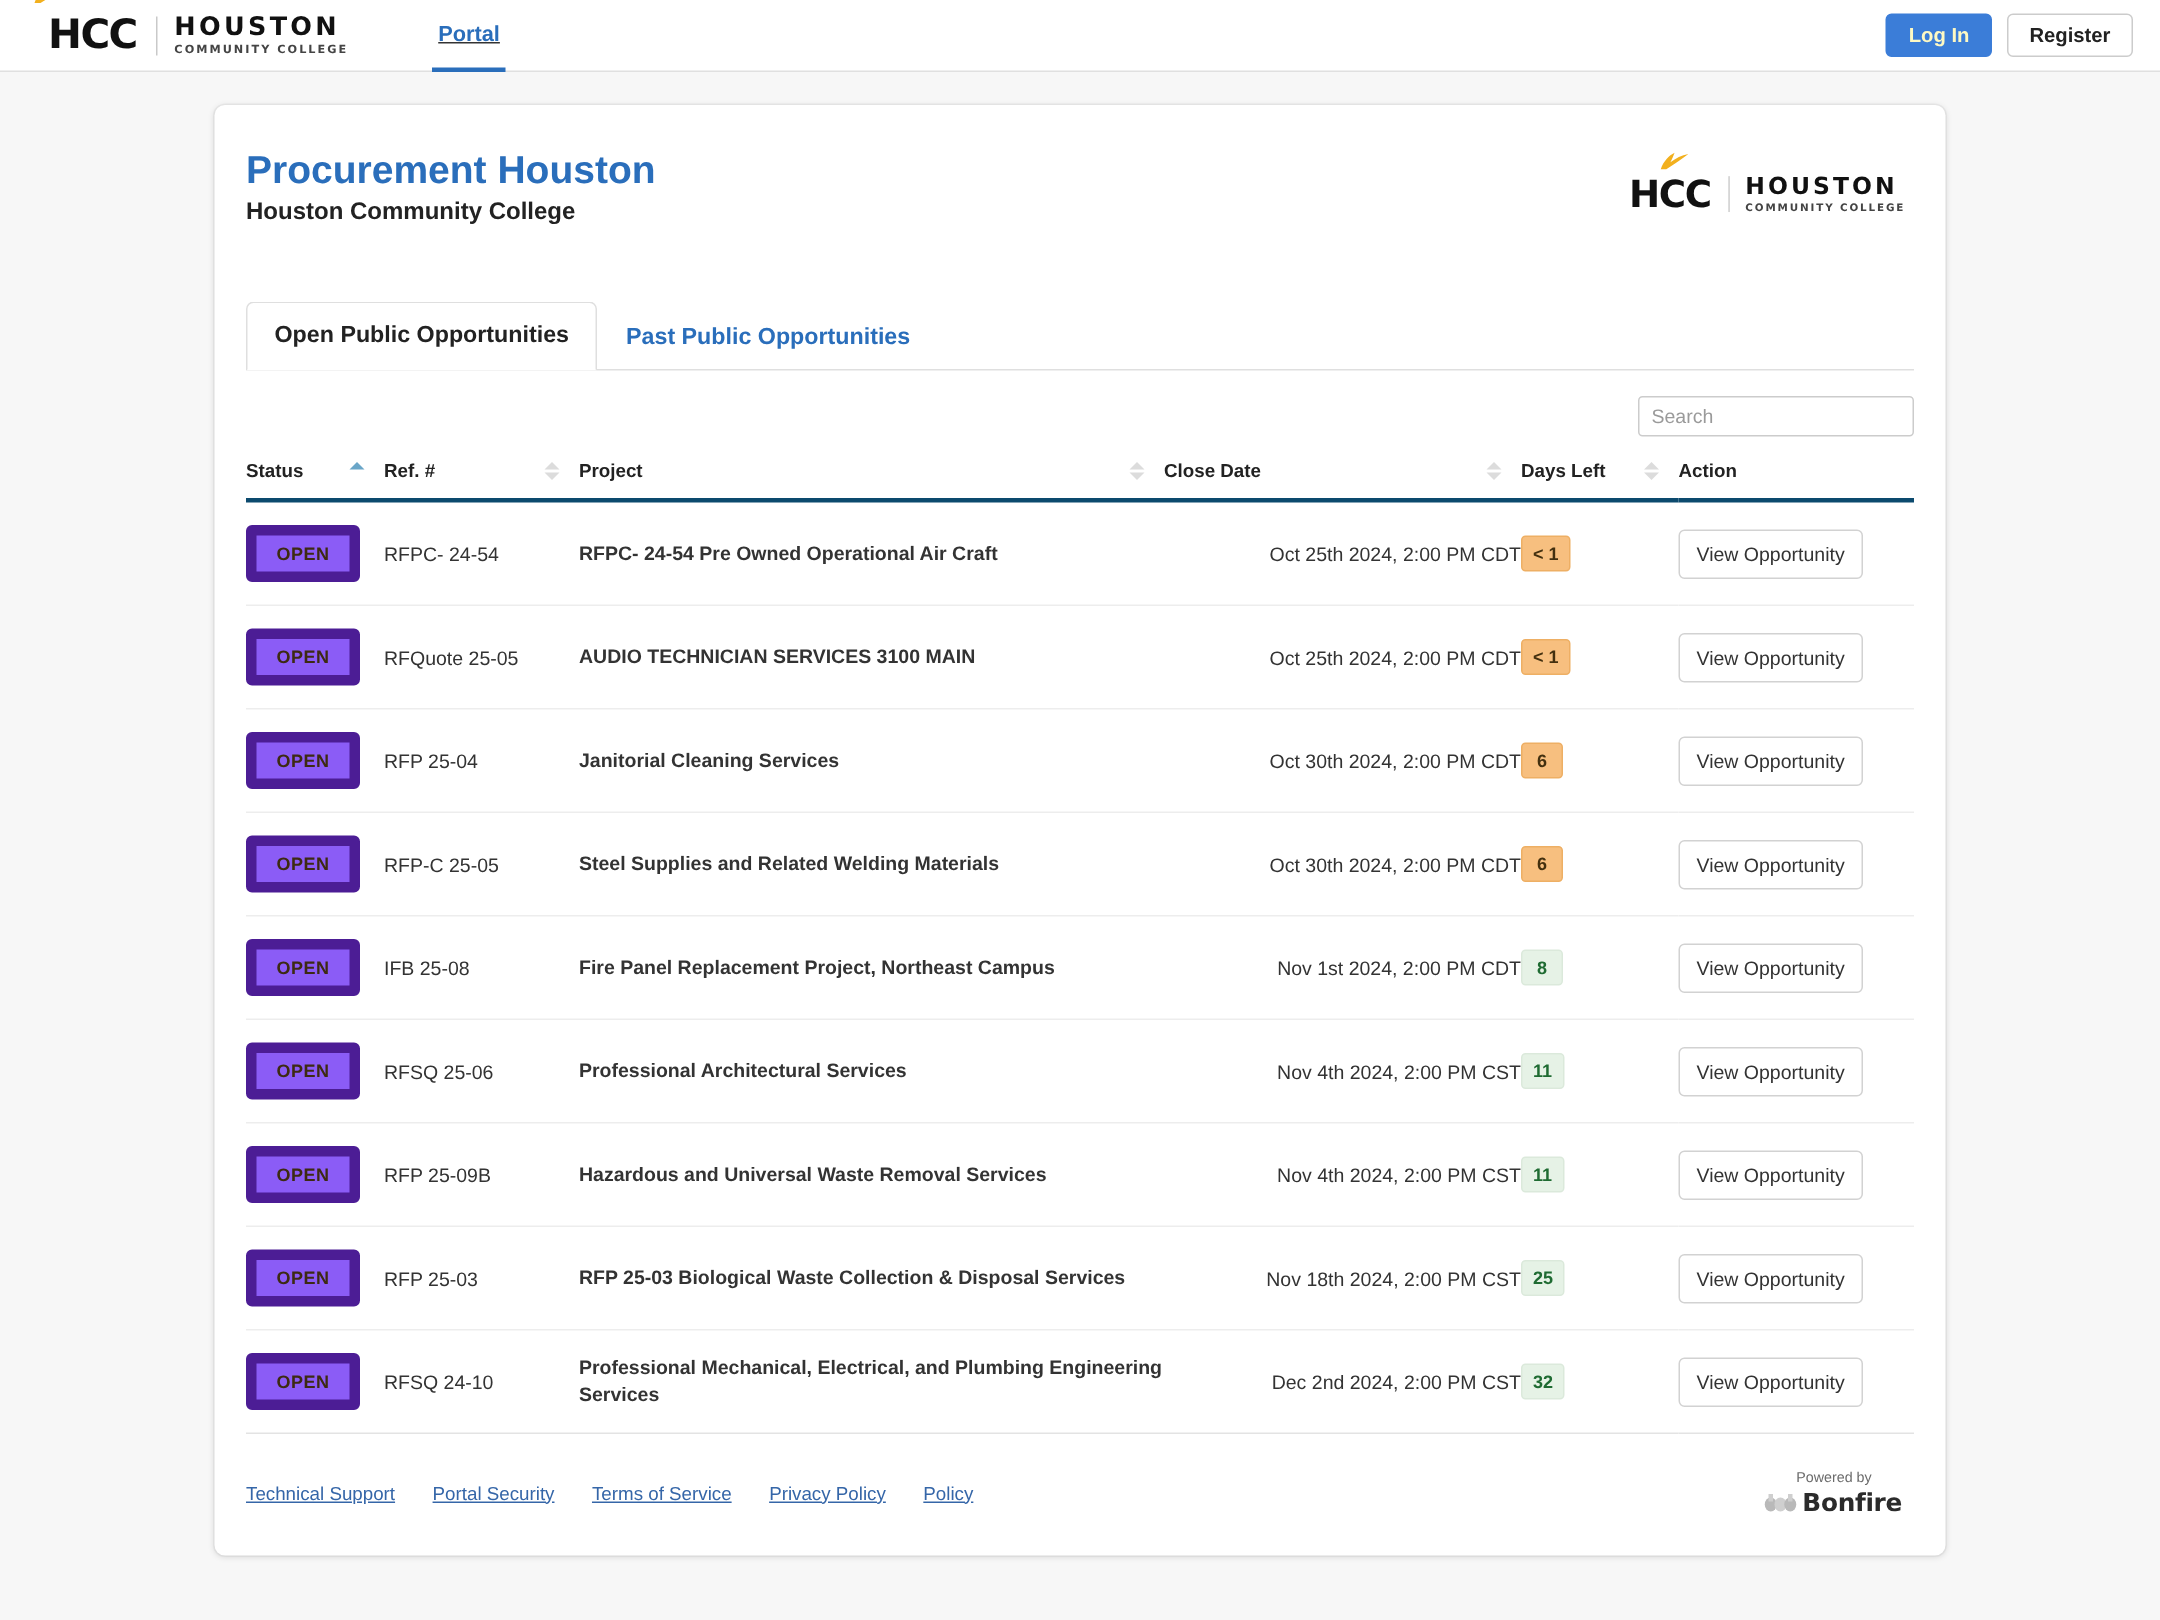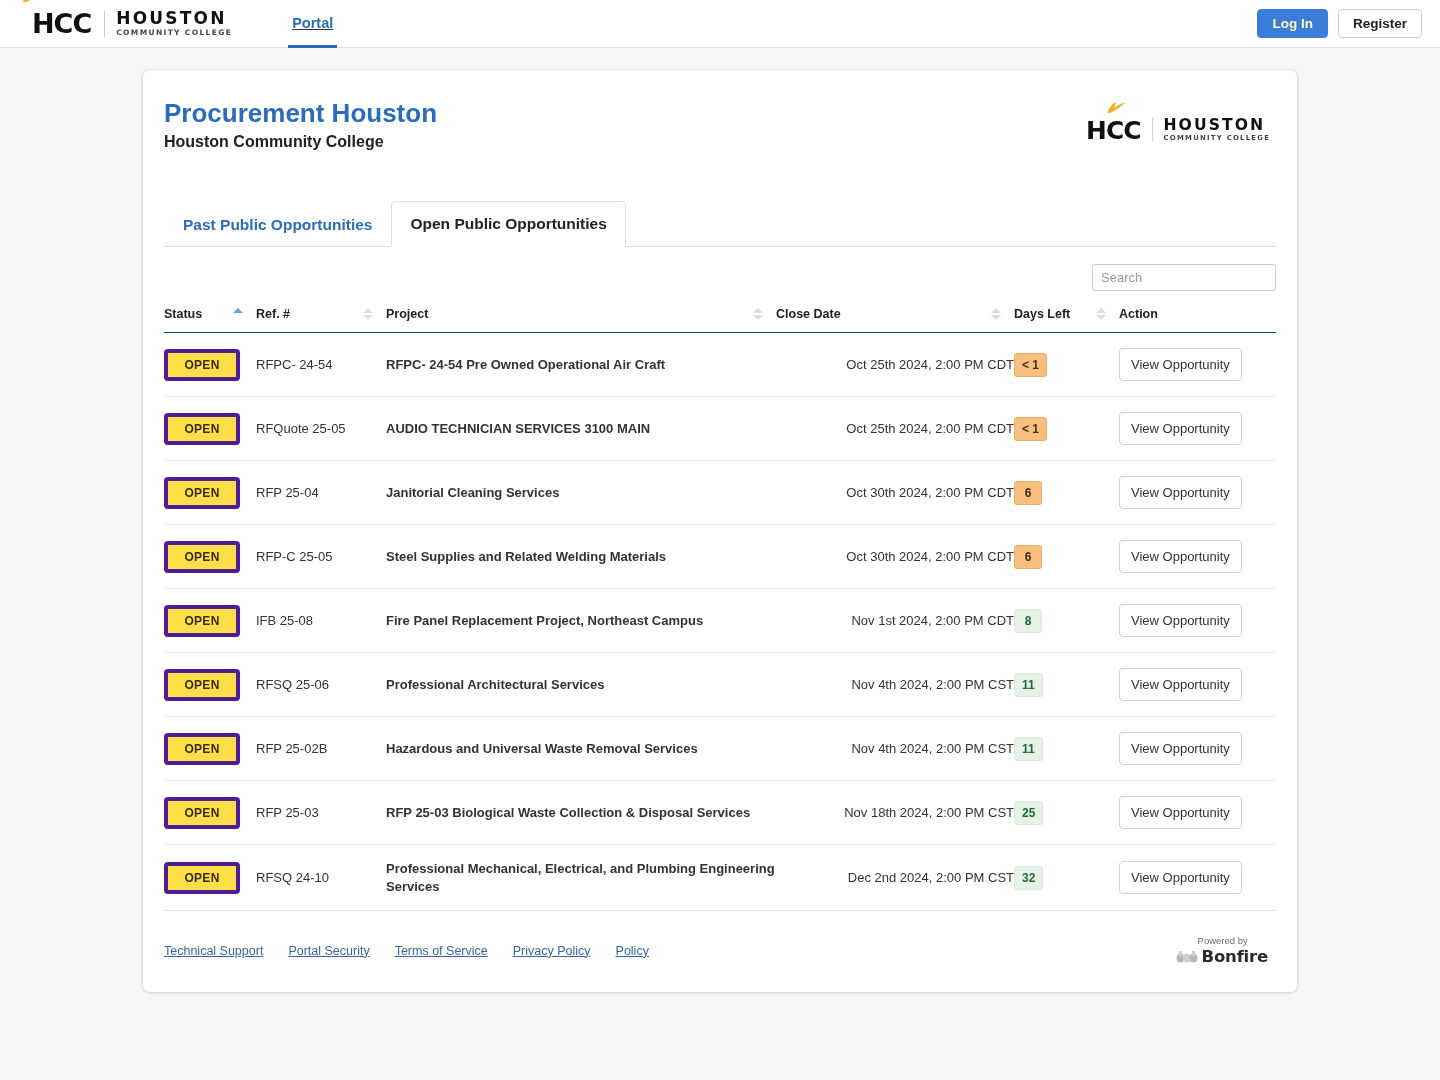--- a/index.html
+++ b/index.html
@@ -177,21 +177,21 @@
     border-collapse: collapse;
     margin-top: 12px;
     table-layout: fixed;
   }
   table.opps th {
     text-align: left;
     font-size: 12.5px;
     font-weight: bold;
     color: #222;
     padding: 4px 0 11px 0;
-    border-bottom: 1px solid #0c4a6e;
+    border-bottom: 3px solid #0c4a6e;
     vertical-align: middle;
     white-space: nowrap;
   }
   .th-inner { display: flex; align-items: center; }
   .sort-ico {
     display: inline-block;
     width: 12px;
     margin-left: auto;
     margin-right: 12px;
     position: relative;
@@ -219,23 +219,23 @@
 
   .col-status { width: 92px; }
   .col-ref    { width: 130px; }
   .col-project{ width: 390px; }
   .col-date   { width: 238px; }
   .col-days   { width: 105px; }
   .col-action { width: 157px; }
 
   .badge-open {
     display: inline-block;
-    background: #fde047;
+    background: #8b5cf6;
     color: #3d2a12;
-    border: 4px solid #4c1d95;
+    border: 7px solid #4c1d95;
     border-radius: 4px;
     font-size: 12px;
     font-weight: bold;
     letter-spacing: 0.3px;
     padding: 5px 0;
     width: 76px;
     text-align: center;
   }
   .ref-cell { color: #444; font-size: 13px; }
   .project-cell {
@@ -354,22 +354,22 @@
         <div class="logo-divider"></div>
         <div class="hcc-words">
           <span class="w1">HOUSTON</span>
           <span class="w2">COMMUNITY COLLEGE</span>
         </div>
       </div>
     </div>
   </div>
 
   <div class="tabs">
+    <div class="tab active">Open Public Opportunities</div>
     <div class="tab">Past Public Opportunities</div>
-    <div class="tab active">Open Public Opportunities</div>
   </div>
 
   <div class="search-row">
     <input class="search-input" type="text" placeholder="Search" style="">
   </div>
 
   <table class="opps">
     <colgroup>
       <col class="col-status">
         <col class="col-ref">
@@ -475,21 +475,21 @@
         <tr>
           <td><span class="badge-open">OPEN</span></td>
           <td class="ref-cell">RFSQ 25-06</td>
           <td class="project-cell">Professional Architectural Services</td>
           <td class="date-cell">Nov 4th 2024, 2:00 PM CST</td>
           <td><span class="days-badge ok">11</span></td>
           <td><button class="btn-view">View Opportunity</button></td>
         </tr>
         <tr>
           <td><span class="badge-open">OPEN</span></td>
-          <td class="ref-cell">RFP 25-02B</td>
+          <td class="ref-cell">RFP 25-09B</td>
           <td class="project-cell">Hazardous and Universal Waste Removal Services</td>
           <td class="date-cell">Nov 4th 2024, 2:00 PM CST</td>
           <td><span class="days-badge ok">11</span></td>
           <td><button class="btn-view">View Opportunity</button></td>
         </tr>
         <tr>
           <td><span class="badge-open">OPEN</span></td>
           <td class="ref-cell">RFP 25-03</td>
           <td class="project-cell">RFP 25-03 Biological Waste Collection &amp; Disposal Services</td>
           <td class="date-cell">Nov 18th 2024, 2:00 PM CST</td>

